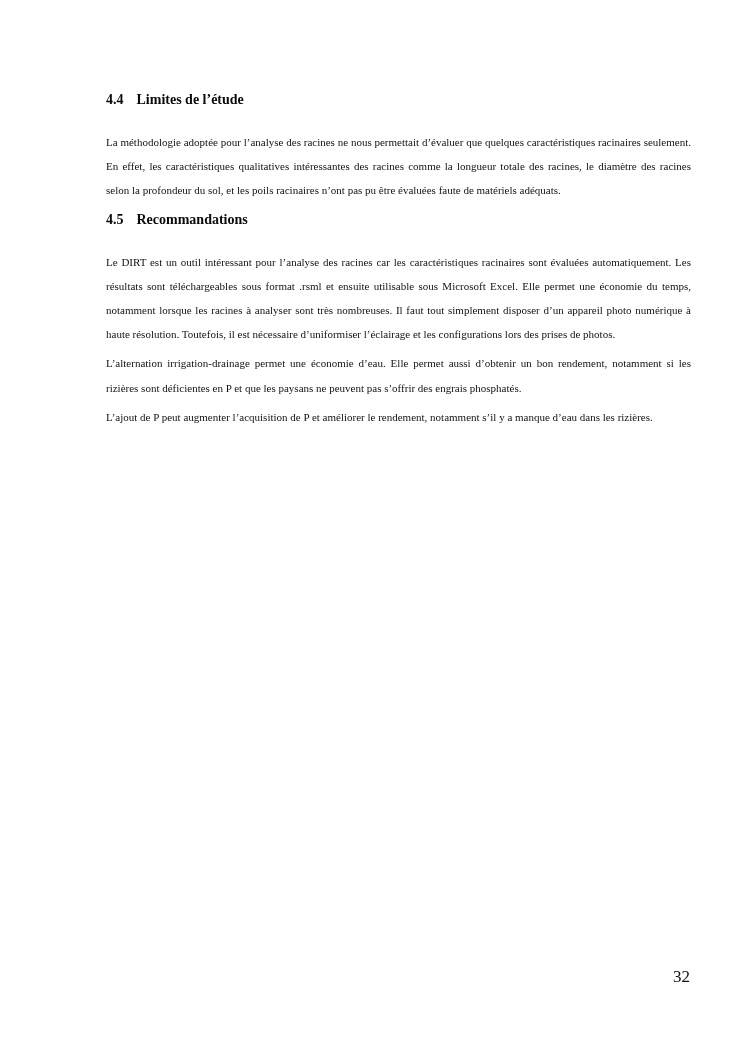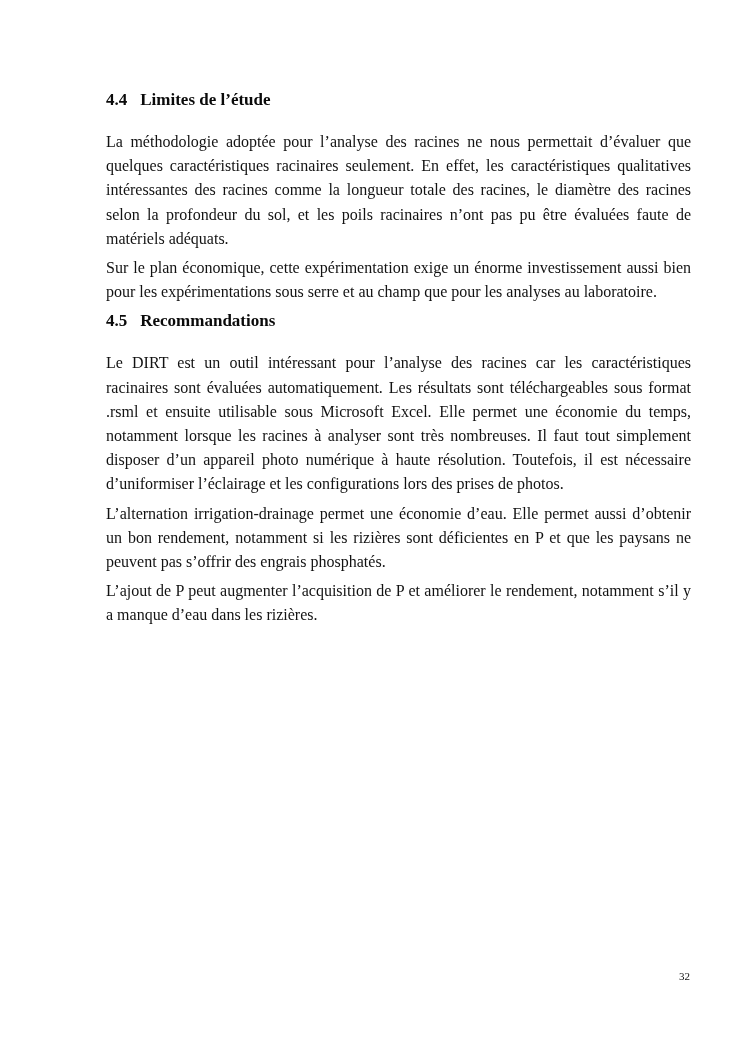--- a/index.html
+++ b/index.html
@@ -13,59 +13,58 @@
     font-family: "Liberation Serif", "DejaVu Serif", serif;
     color: #121212;
   }
   .content {
     position: absolute;
     left: 106px;
     right: 54px;
     top: 88px;
   }
   .heading {
-    font-size: 17px;
+    font-size: 14px;
     line-height: 23px;
     font-weight: bold;
     color: #0a0a0a;
     margin-bottom: 19px;
   }
   .heading .h-num {
     display: inline-block;
     margin-right: 13px;
   }
   .para {
-    font-size: 16px;
+    font-size: 11px;
     line-height: 24.2px;
     text-align: justify;
     margin-bottom: 5px;
   }
   .section-2 {
   }
   .page-number {
     position: absolute;
     top: 969px;
     right: 55px;
-    font-size: 11px;
+    font-size: 17px;
     line-height: 15px;
     color: #121212;
   }
 </style>
 </head>
 <body>
 
 <div class="page">
   <main class="content">
 
     <section>
       <h2 class="heading">
         <span class="h-num">4.4</span><span class="h-title">Limites de l’étude</span>
       </h2>
       <p class="para">La méthodologie adoptée pour l’analyse des racines ne nous permettait d’évaluer que quelques caractéristiques racinaires seulement. En effet, les caractéristiques qualitatives intéressantes des racines comme la longueur totale des racines, le diamètre des racines selon la profondeur du sol, et les poils racinaires n’ont pas pu être évaluées faute de matériels adéquats.</p>
-      <p class="para">Sur le plan économique, cette expérimentation exige un énorme investissement aussi bien pour les expérimentations sous serre et au champ que pour les analyses au laboratoire.</p>
     </section>
 
     <section class="section-2">
       <h2 class="heading">
         <span class="h-num">4.5</span><span class="h-title">Recommandations</span>
       </h2>
       <p class="para">Le DIRT est un outil intéressant pour l’analyse des racines car les caractéristiques racinaires sont évaluées automatiquement. Les résultats sont téléchargeables sous format .rsml et ensuite utilisable sous Microsoft Excel. Elle permet une économie du temps, notamment lorsque les racines à analyser sont très nombreuses. Il faut tout simplement disposer d’un appareil photo numérique à haute résolution. Toutefois, il est nécessaire d’uniformiser l’éclairage et les configurations lors des prises de photos.</p>
       <p class="para">L’alternation irrigation-drainage permet une économie d’eau. Elle permet aussi d’obtenir un bon rendement, notamment si les rizières sont déficientes en P et que les paysans ne peuvent pas s’offrir des engrais phosphatés.</p>
       <p class="para">L’ajout de P peut augmenter l’acquisition de P et améliorer le rendement, notamment s’il y a manque d’eau dans les rizières.</p>
     </section>

